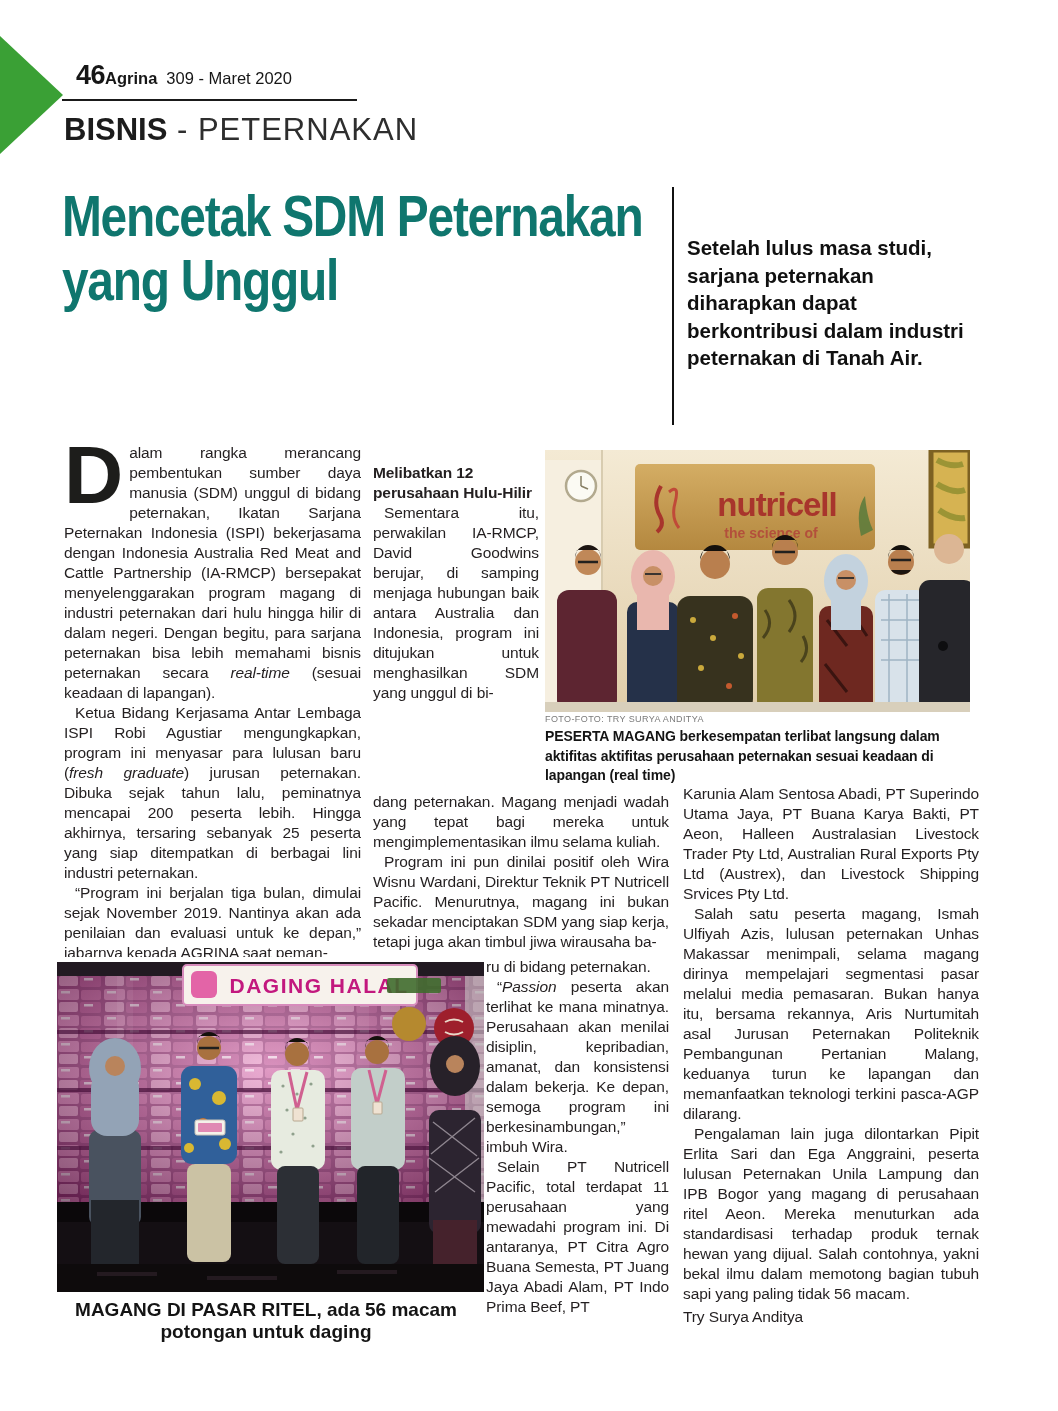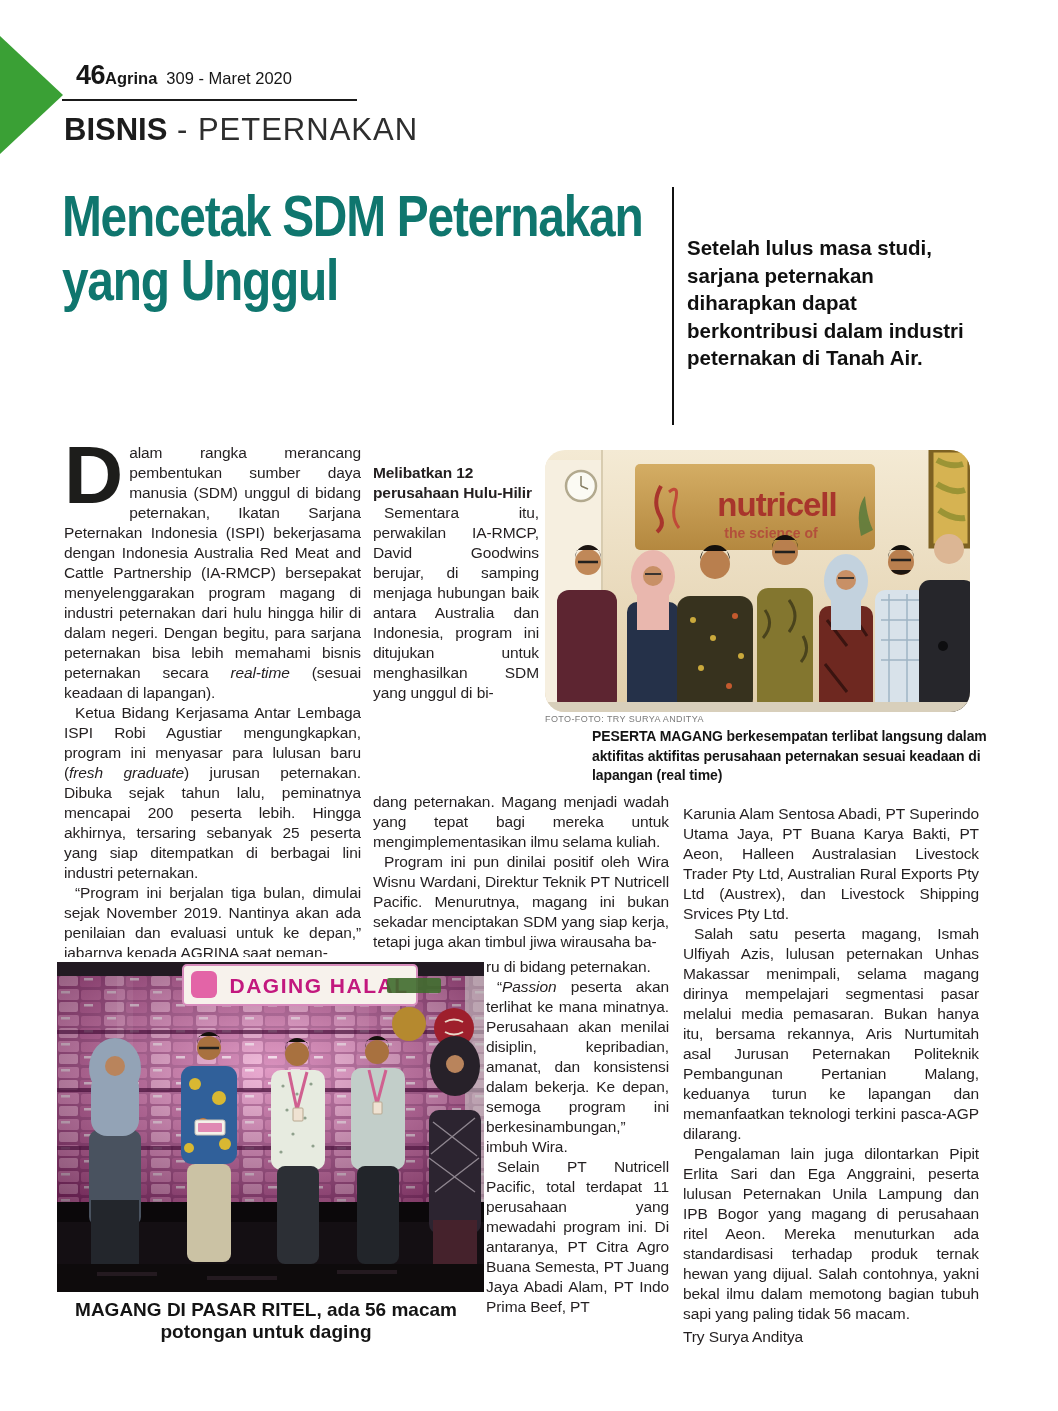--- a/index.html
+++ b/index.html
@@ -30,29 +30,29 @@
   .btxt{font-size:15.5px;line-height:20px;letter-spacing:-0.1px;text-align:justify;color:#231f20;}
   .btxt p{margin:0;}
   .btxt p.ind{text-indent:11px;}
   .it{font-style:italic;}
   .col1{position:absolute;left:64px;top:443px;width:297px;height:514px;overflow:hidden;}
   .dropcap{float:left;font-size:82px;line-height:60px;font-weight:700;color:#1d1d1b;padding:2px 6px 0 0;}
   .col2top{position:absolute;left:373px;top:443px;width:166px;height:345px;overflow:hidden;}
   .subhead{font-weight:700;text-align:left;margin-top:20px !important;}
   .col2mid{position:absolute;left:373px;top:792px;width:296px;height:164px;overflow:hidden;}
   .col2bot{position:absolute;left:486px;top:957px;width:183px;height:400px;overflow:hidden;}
-  .col3{position:absolute;left:683px;top:804px;width:296px;height:570px;overflow:hidden;}
+  .col3{position:absolute;left:683px;top:784px;width:296px;height:570px;overflow:hidden;}
   .byline{text-align:left;font-weight:400;margin-top:3px !important;}
 
   
-  .photoA{position:absolute;left:545px;top:450px;width:425px;height:262px;overflow:hidden;border-radius:20px;}
+  .photoA{position:absolute;left:545px;top:450px;width:425px;height:262px;overflow:hidden;}
   .creditA{position:absolute;left:545px;top:714px;width:425px;text-align:left;font-size:9px;
            color:#7a7a7a;letter-spacing:0.4px;font-weight:400;}
   .captionA{position:absolute;left:545px;top:727px;width:432px;font-size:14px;line-height:19.5px;
-            font-weight:700;color:#141414;letter-spacing:-0.1px;margin-left:47px;}
+            font-weight:700;color:#141414;letter-spacing:-0.1px;}
   .photoB{position:absolute;left:57px;top:962px;width:427px;height:330px;overflow:hidden;}
   .captionB{position:absolute;left:46px;top:1299px;width:440px;font-size:19px;font-weight:700;color:#141414;text-align:center;}
   .cap-lead{font-weight:700;}
 
   svg text{font-family:"Liberation Sans","DejaVu Sans",sans-serif;}
 </style>
 </head>
 <body>
 
 <div class="page">

